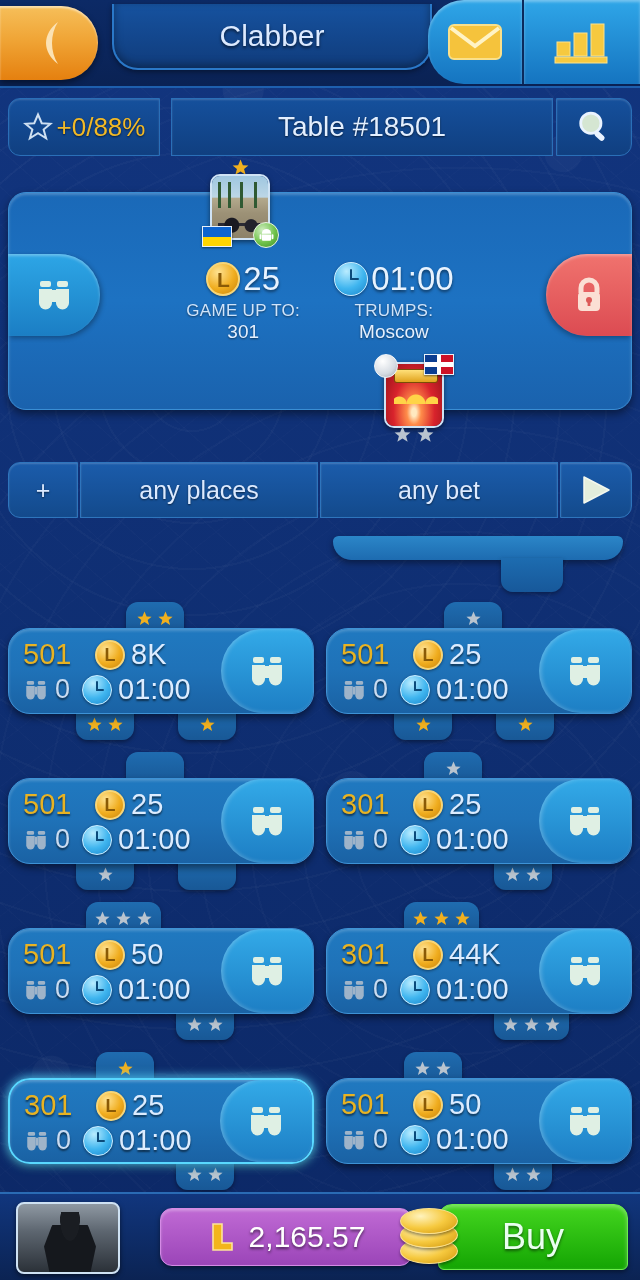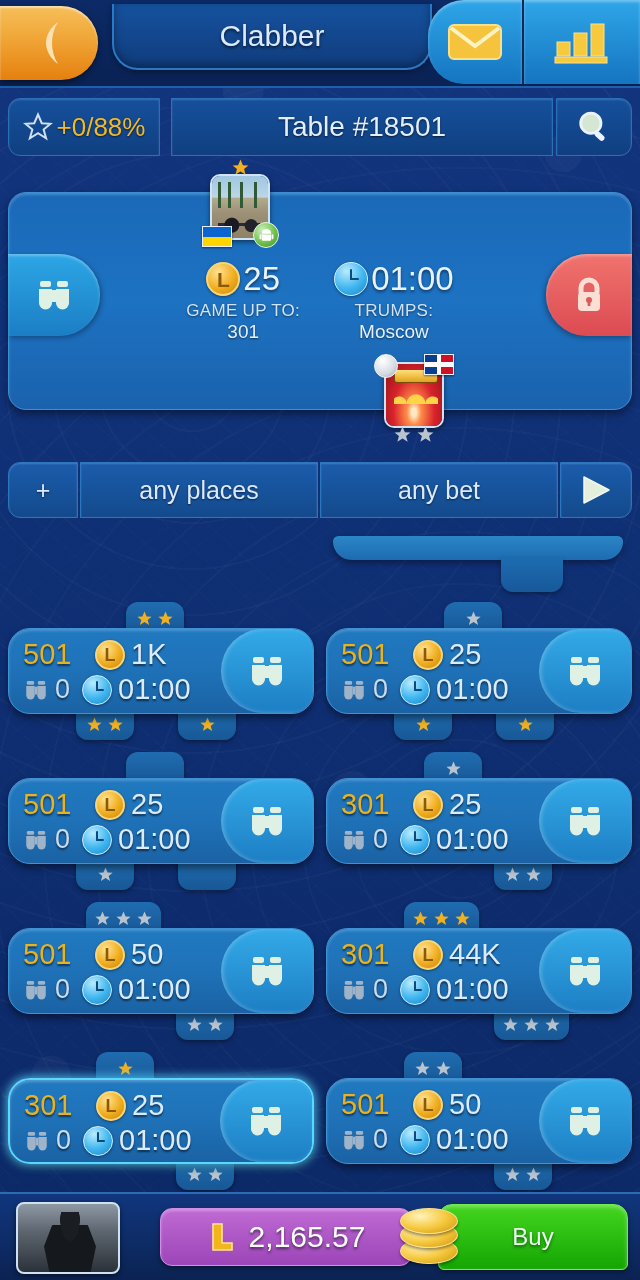--- a/index.html
+++ b/index.html
@@ -317,21 +317,21 @@
   }
   .cs1 { top:2px; } .cs2 { top:16px; } .cs3 { top:32px; }
   .bb-buy {
     position:absolute; left:438px; top:12px; width:190px; height:66px;
     background:linear-gradient(#44d61f,#14a503);
     border-radius:14px 14px 6px 6px;
     border:1px solid #6bf04a;
     display:flex; align-items:center; justify-content:center;
     box-shadow:inset 0 2px 4px rgba(255,255,255,.35), 0 2px 5px rgba(0,0,0,.45);
   }
-  .bb-buy span { color:#eafff0; font-size:24px; text-shadow:0 2px 3px rgba(0,0,0,.5); }
+  .bb-buy span { color:#eafff0; font-size:36px; text-shadow:0 2px 3px rgba(0,0,0,.5); }
 </style>
 </head>
 <body>
 
 <div class="bg"></div>
 
 <div class="topbar">
   <div class="topbar-bg"></div>
 
   <div class="back-btn">
@@ -505,21 +505,21 @@
             <path d="M12 2 L15 9 L22 9.5 L16.5 14 L18.5 21 L12 17 L5.5 21 L7.5 14 L2 9.5 L9 9 Z" fill="#f0b01f"></path>
           </svg>
         </div>
         <div class="card">
           <div class="card-info">
             <div class="ci-row">
               <div class="ci-goal">501</div>
               <div class="coin sm">
                 <span>L</span>
               </div>
-              <div class="ci-txt">1K</div>
+              <div class="ci-txt">8K</div>
             </div>
             <div class="ci-row">
               <svg width="26" height="26" viewBox="0 0 40 40">
                 <rect x="6" y="6" width="11" height="6" rx="2" fill="#9fb4c9"></rect>
                 <rect x="23" y="6" width="11" height="6" rx="2" fill="#9fb4c9"></rect>
                 <path d="M5 14 h13 v14 a6.5 6.5 0 0 1 -13 0 z" fill="#9fb4c9"></path>
                 <path d="M22 14 h13 v14 a6.5 6.5 0 0 1 -13 0 z" fill="#9fb4c9"></path>
                 <rect x="18" y="15" width="4" height="12" fill="#9fb4c9"></rect>
               </svg>
               <div class="ci-spect">0</div>

